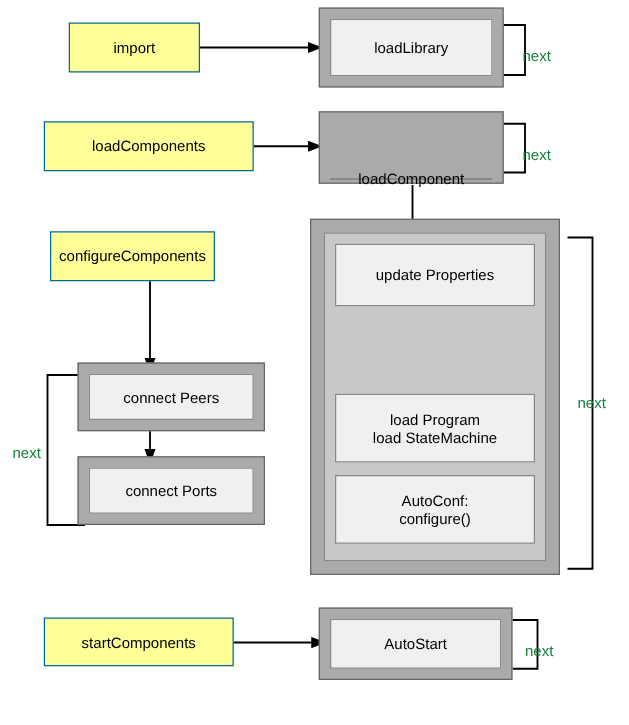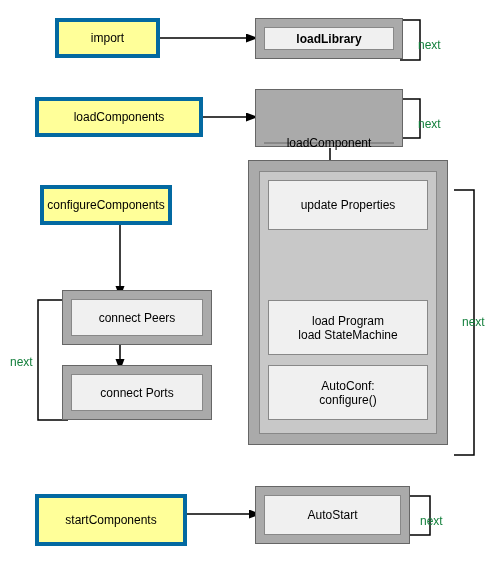--- a/index.html
+++ b/index.html
@@ -14,21 +14,21 @@
     }
     .diagram {
       position: relative;
       width: 503px;
       height: 580px;
     }
     
     .yellow-box {
       position: absolute;
       background: #ffff99;
-      border: 4px solid #0369a1;
+      border: 1px solid #0369a1;
       display: flex;
       align-items: center;
       justify-content: center;
       text-align: right;
     }
     
     .gray-outer {
       position: absolute;
       background: #aaaaaa;
       border: 1px solid #666;
@@ -104,21 +104,21 @@
       <marker id="arrow" markerWidth="8" markerHeight="8" refX="6" refY="3" orient="auto">
         <path d="M0,0 L0,6 L8,3 z" fill="#000"></path>
       </marker>
     </defs>
   </svg>
 
   <div class="yellow-box" style="left:55px; top:18px; width:105px; height:40px;">
     <span class="label">import</span>
   </div>
 
-  <div class="gray-outer" style="left:255px; top:18px; width:148px; height:41px;font-weight:bold;">
+  <div class="gray-outer" style="left:255px; top:6px; width:148px; height:64px;">
     <div class="white-inner" style="left:8px; top:8px; right:8px; bottom:8px;">
       <span class="label">loadLibrary</span>
     </div>
   </div>
 
   <div class="next-label" style="left:418px; top:38px;">
     <span>next</span>
   </div>
 
   <div class="yellow-box" style="left:35px; top:97px; width:168px; height:40px;">
@@ -132,21 +132,21 @@
   </div>
 
   <div class="next-label" style="left:418px; top:117px;">
     <span>next</span>
   </div>
 
   <div class="yellow-box" style="left:40px; top:185px; width:132px; height:40px;">
     <span class="label">configureComponents</span>
   </div>
 
-  <div class="gray-outer" style="left:248px; top:160px; width:200px; height:285px;">
+  <div class="gray-outer" style="left:248px; top:175px; width:200px; height:285px;">
 
     <div style="position:absolute; left:10px; top:10px; right:10px; bottom:10px; background:#c8c8c8; border:1px solid #888;">
 
       <div class="white-box" style="position:absolute; left:8px; top:8px; right:8px; height:50px;">
         <span class="label">update Properties</span>
       </div>
 
 
       <div class="white-box" style="position:absolute; left:8px; top:128px; right:8px; height:55px;">
         <span class="label" style="white-space:pre-line;">load Program
@@ -173,21 +173,21 @@
   <div class="gray-outer" style="left:62px; top:365px; width:150px; height:55px;">
     <div class="white-inner" style="left:8px; top:8px; right:8px; bottom:8px;">
       <span class="label">connect Ports</span>
     </div>
   </div>
 
   <div class="next-label" style="left:10px; top:355px;">
     <span>next</span>
   </div>
 
-  <div class="yellow-box" style="left:35px; top:494px; width:152px; height:52px;">
+  <div class="yellow-box" style="left:35px; top:494px; width:152px; height:39px;">
     <span class="label">startComponents</span>
   </div>
 
   <div class="gray-outer" style="left:255px; top:486px; width:155px; height:58px;">
     <div class="white-inner" style="left:8px; top:8px; right:8px; bottom:8px;">
       <span class="label">AutoStart</span>
     </div>
   </div>
 
   <div class="next-label" style="left:420px; top:514px;">

